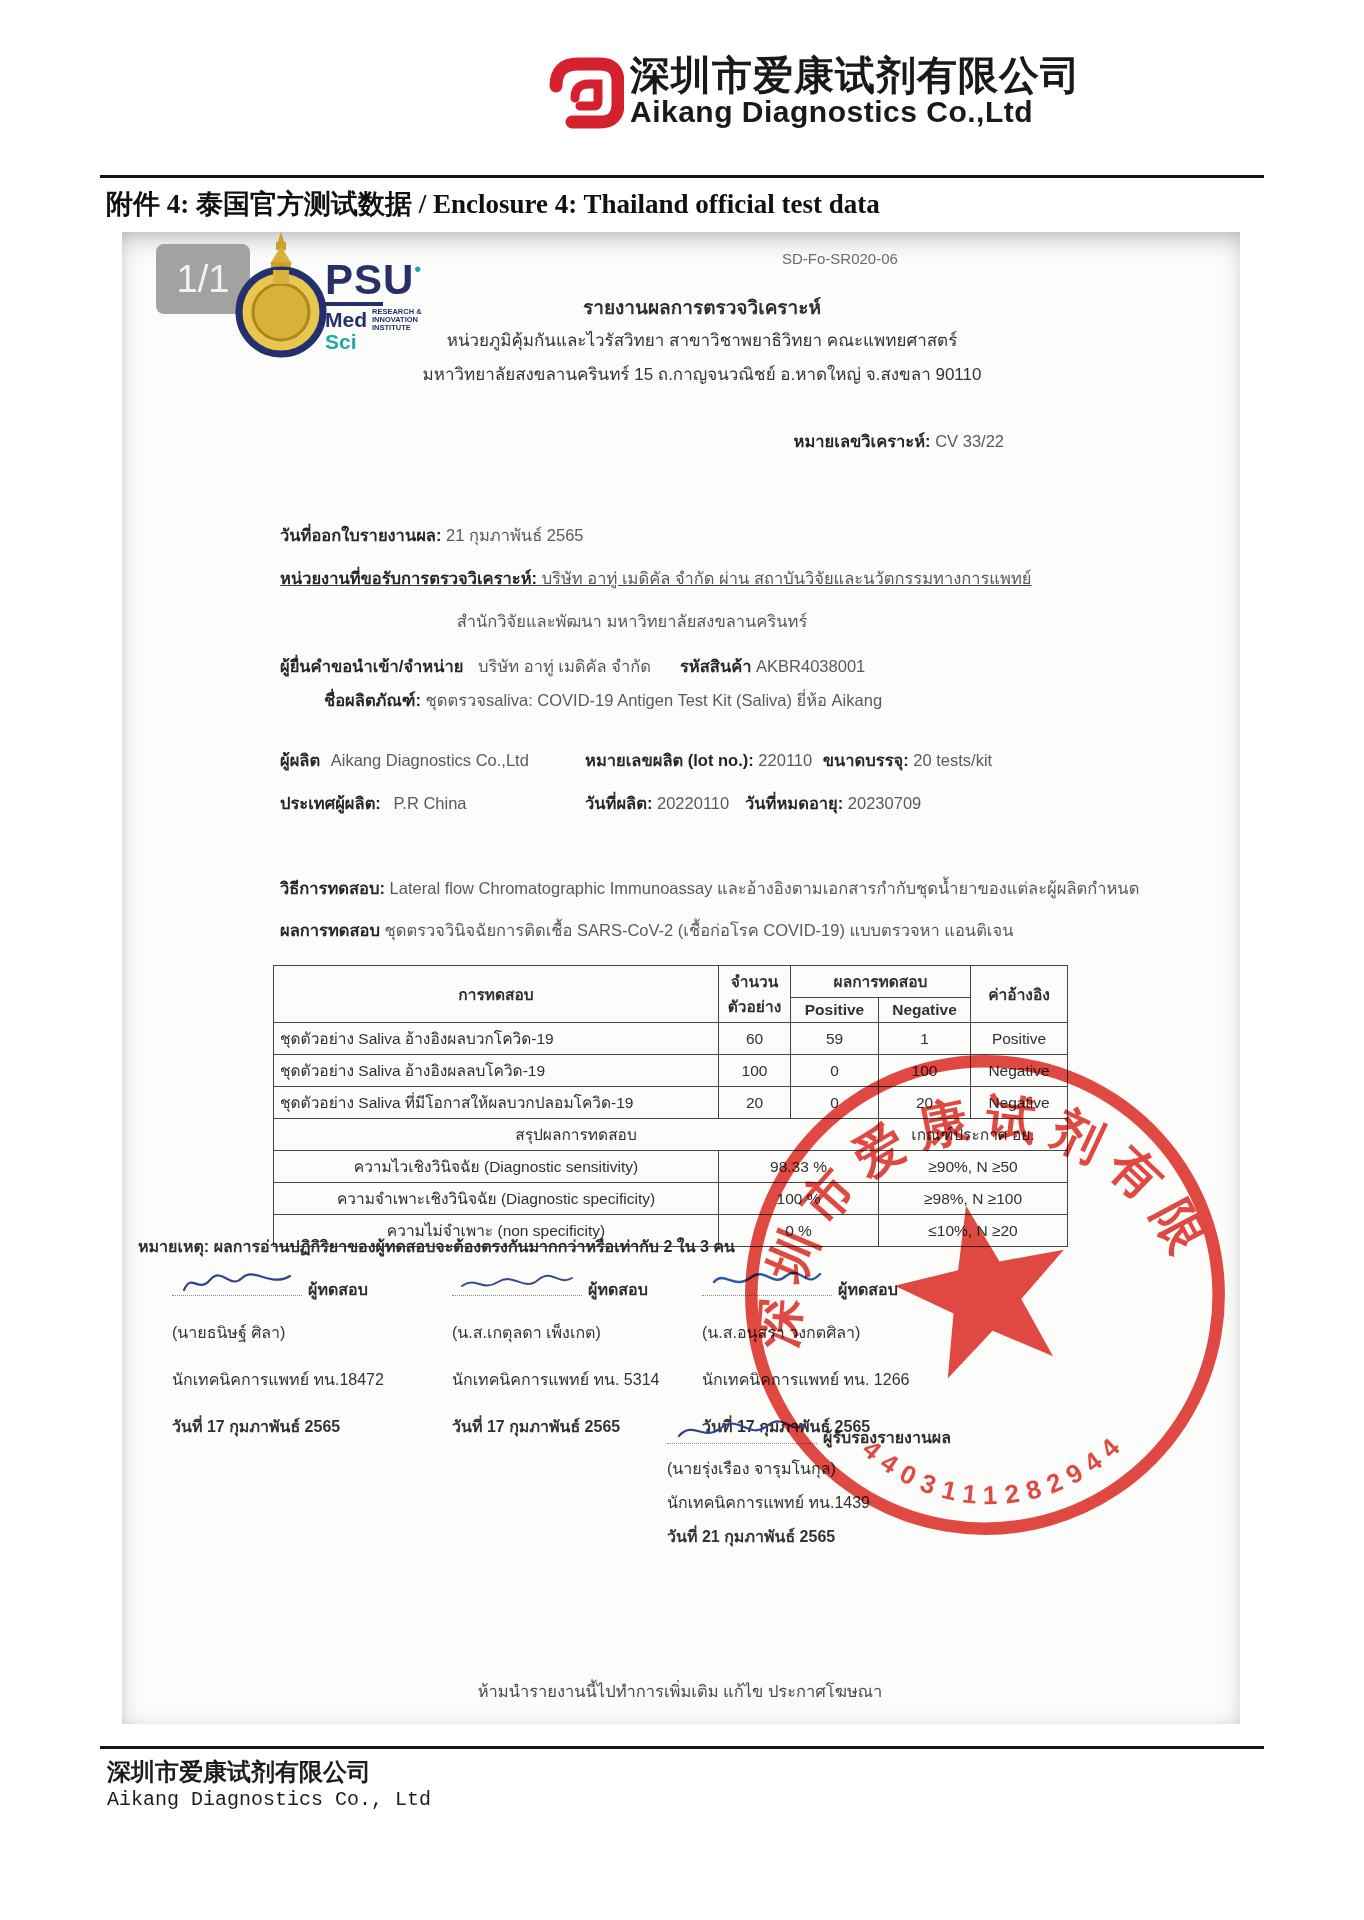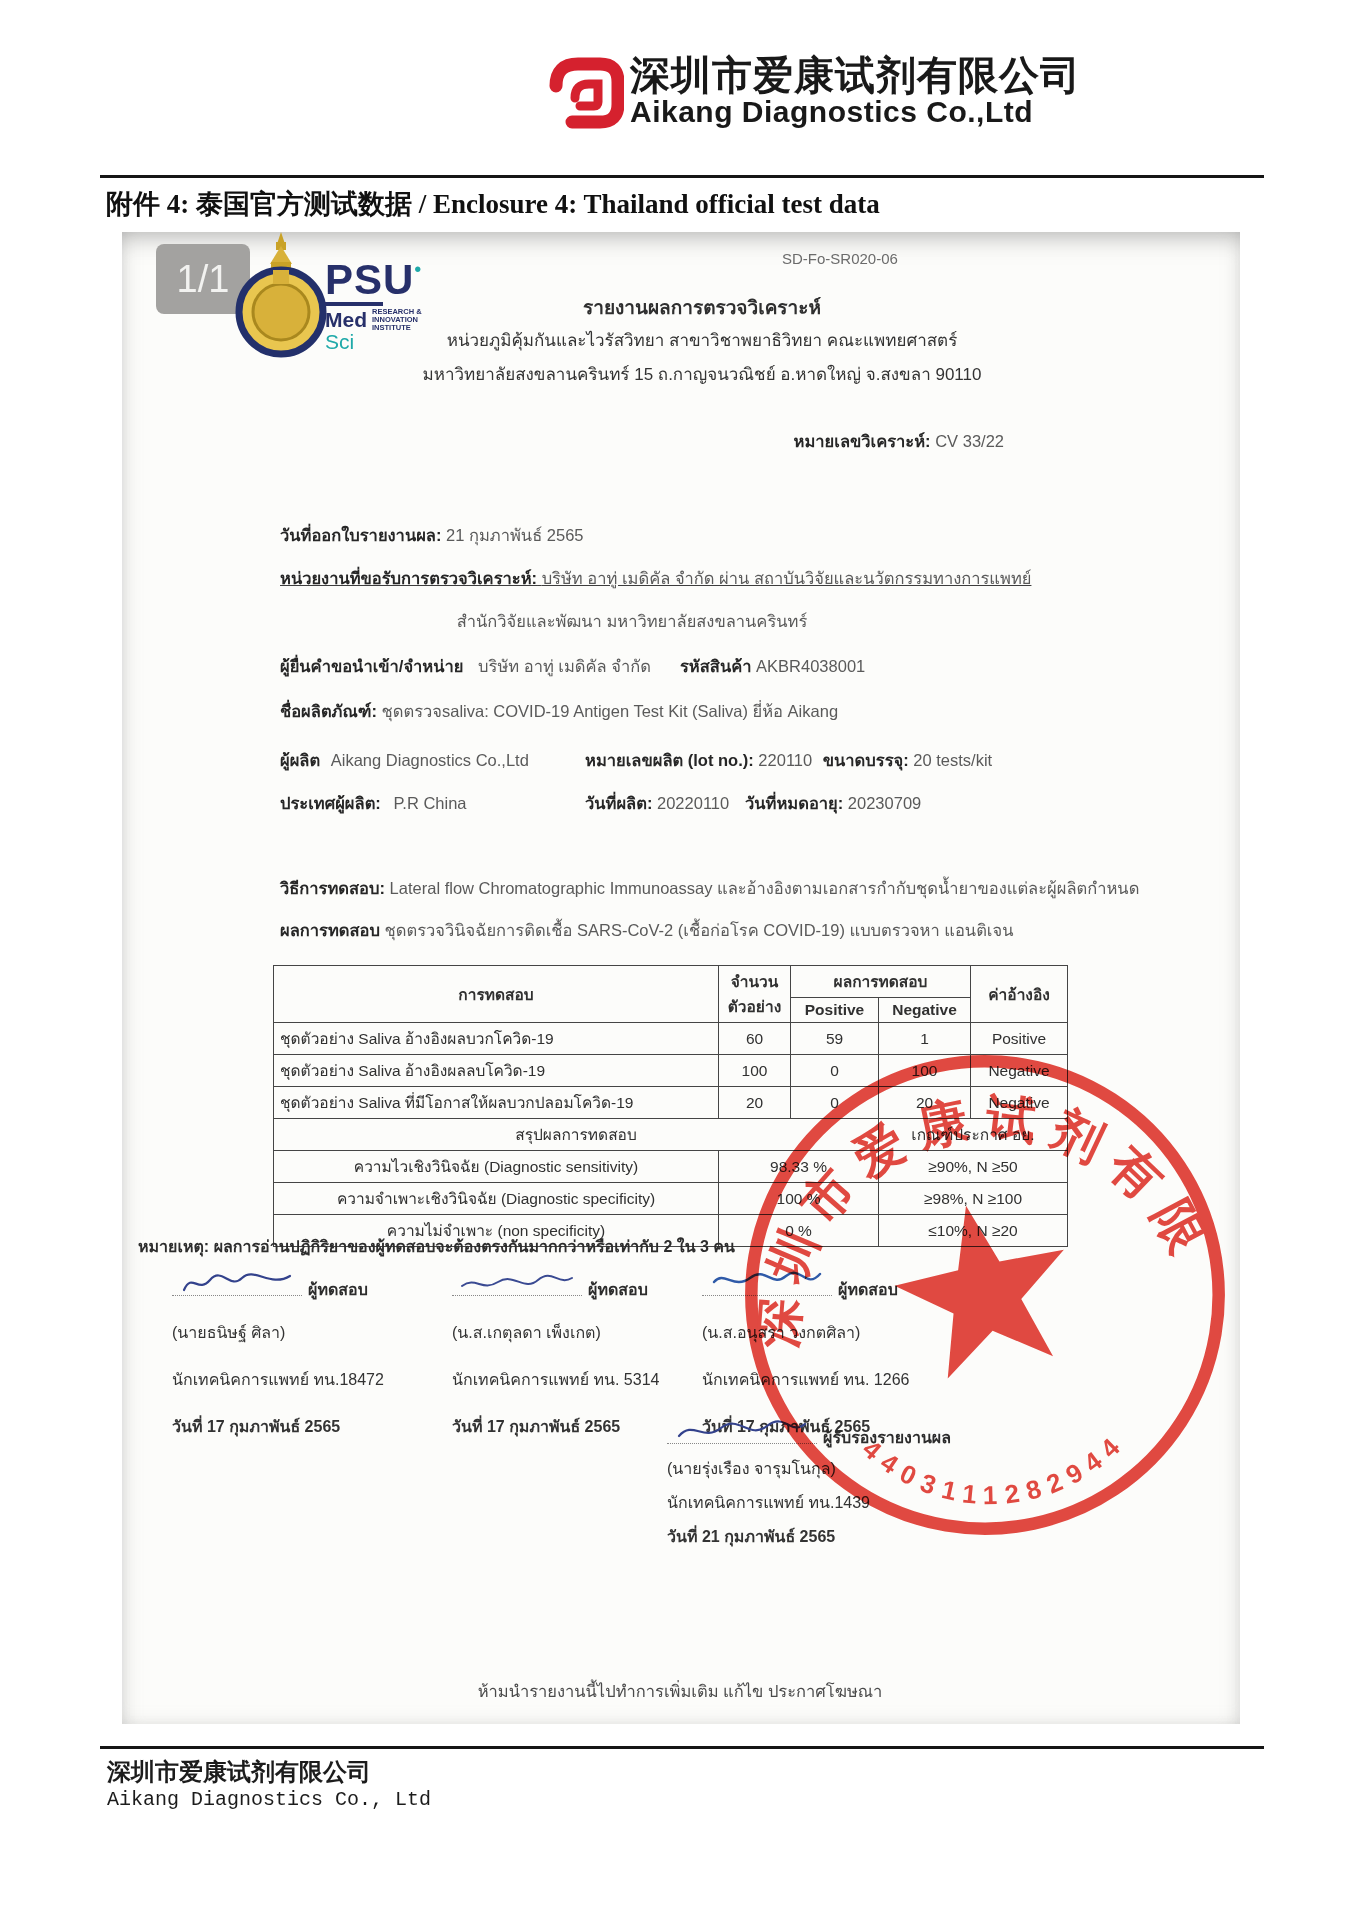--- a/index.html
+++ b/index.html
@@ -62,21 +62,21 @@
   
   .ftr-cn{left:107px;top:1756px;font-size:24px;font-weight:bold;color:#1c1c1c;
     font-family:"Liberation Serif","DejaVu Serif",serif;}
   .ftr-en{left:107px;top:1788px;font-size:20px;color:#1c1c1c;
     font-family:"Liberation Mono","DejaVu Sans Mono",monospace;}
   
   .psu-word{font-size:42px;font-weight:bold;color:#27306a;letter-spacing:1px;line-height:40px;}
   .psu-dot{color:#1fa9a9;font-size:20px;vertical-align:18px;}
   .psu-row{display:flex;align-items:center;gap:5px;}
   .psu-med{font-size:21px;font-weight:bold;color:#27306a;line-height:20px;}
-  .psu-sci{font-size:21px;font-weight:normal;color:#1fa9a9;line-height:20px;text-align:center;}
+  .psu-sci{font-size:21px;font-weight:bold;color:#1fa9a9;line-height:20px;text-align:center;}
   .psu-tiny{font-size:7.5px;font-weight:bold;color:#27306a;line-height:8px;}
   .psu-bar{width:58px;height:4px;background:#27306a;margin:2px 0;}
 </style>
 </head>
 <body>
 
 <div class="abs" style="left:542px;top:52px;width:82px;height:86px;">
   <svg width="82" height="86" viewBox="0 0 82 86">
     <path d="M14 34 Q14 12 36 12 L58 12 Q76 12 76 30 L76 52 Q76 70 58 70 L30 70" fill="none" stroke="#d5212e" stroke-width="13" stroke-linecap="round"></path>
     <path d="M33 46 Q33 32 47 32 L56 32 L56 50 Q56 54 52 54 L38 54" fill="none" stroke="#d5212e" stroke-width="9" stroke-linecap="round"></path>
@@ -137,21 +137,21 @@
   </div>
   <div class="abs ln centerln" style="top:376px;">
     <span class="val">สำนักวิจัยและพัฒนา มหาวิทยาลัยสงขลานครินทร์</span>
   </div>
   <div class="abs ln" style="top:421px;">
     <span class="lbl">ผู้ยื่นคำขอนำเข้า/จำหน่าย</span>
     <span class="val" style="margin-left:10px;">บริษัท อาทู่ เมดิคัล จำกัด</span>
     <span class="c5"><span class="lbl">รหัสสินค้า</span>
     <span class="val">AKBR4038001</span></span>
   </div>
-  <div class="abs ln" style="top:466px;">
+  <div class="abs ln" style="top:455px;margin-left:44px;">
     <span class="lbl">ชื่อผลิตภัณฑ์:</span>
     <span class="val">ชุดตรวจsaliva: COVID-19 Antigen Test Kit (Saliva) ยี่ห้อ Aikang</span>
   </div>
   <div class="abs ln" style="top:515px;">
     <span class="lbl">ผู้ผลิต</span>
     <span class="val" style="margin-left:6px;">Aikang Diagnostics Co.,Ltd</span>
     <span class="c2"><span class="lbl">หมายเลขผลิต (lot no.):</span>
     <span class="val">220110</span>
     <span class="lbl" style="margin-left:6px;">ขนาดบรรจุ:</span>
     <span class="val">20 tests/kit</span></span>

